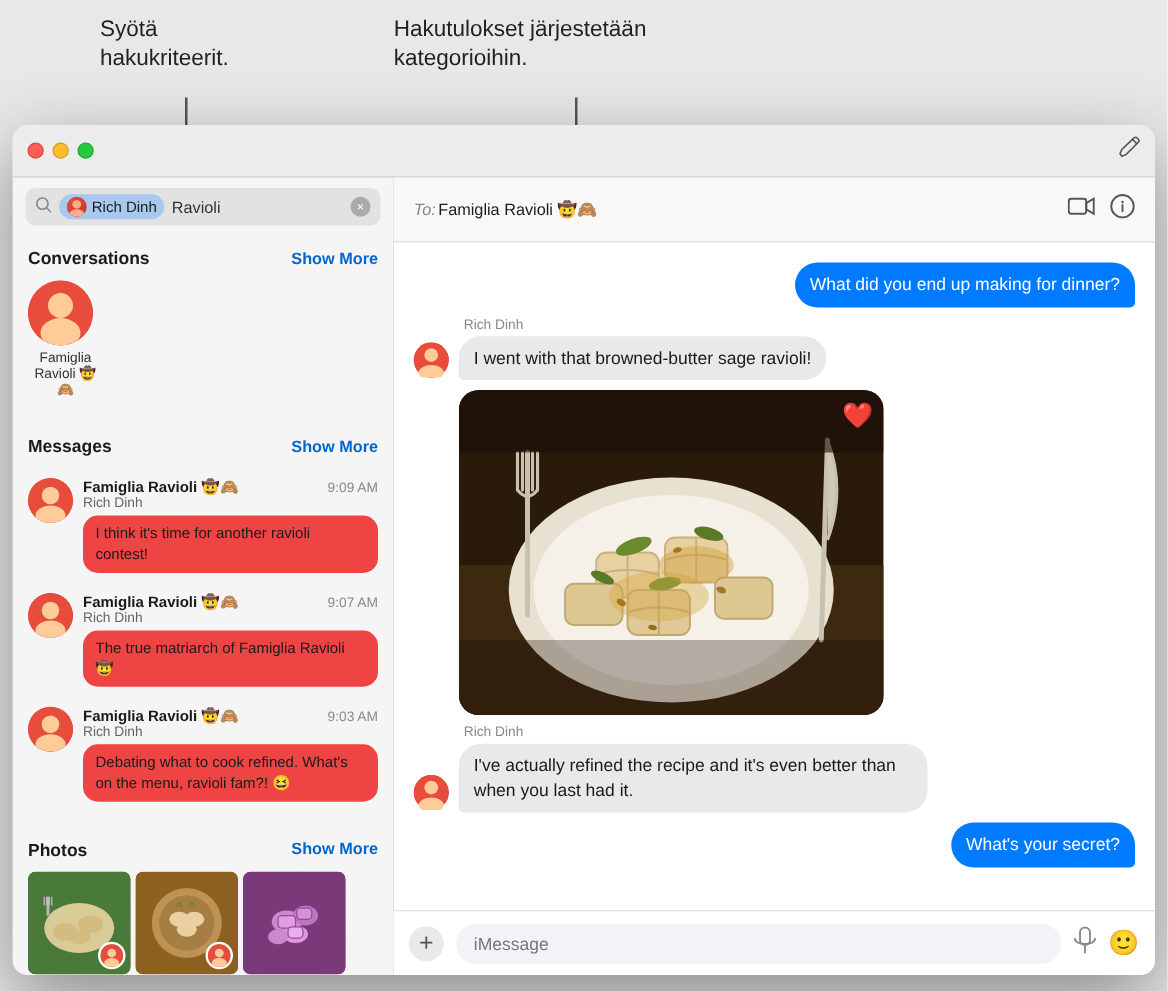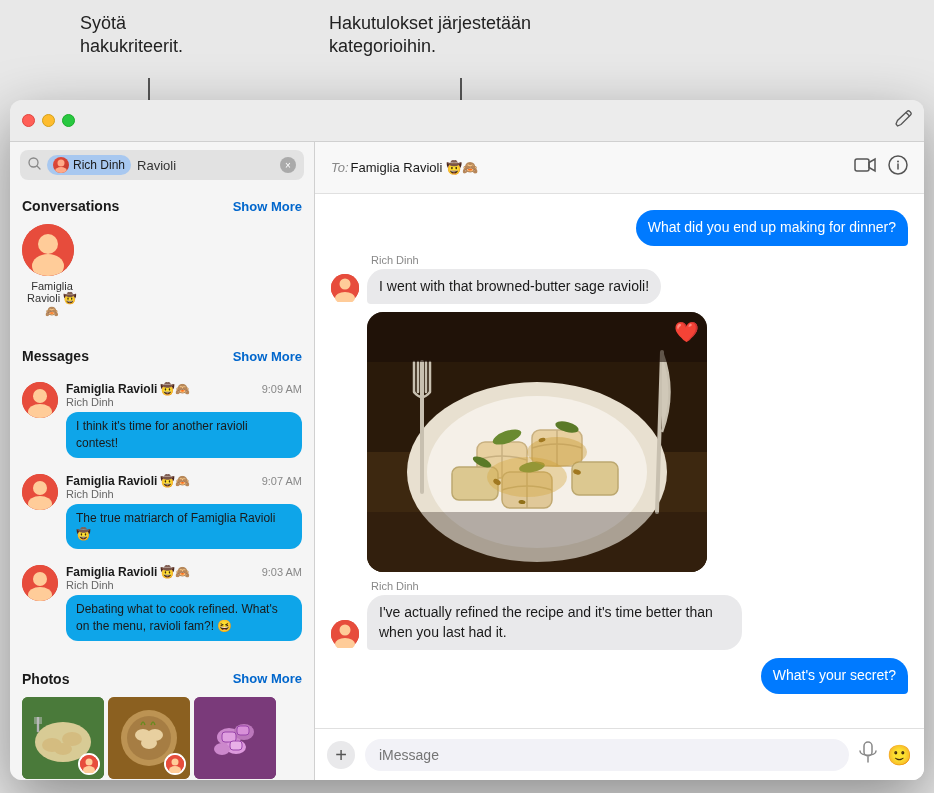--- a/index.html
+++ b/index.html
@@ -247,21 +247,21 @@
     }
     .msg-time {
       font-size: 11px;
       color: #888;
     }
     .msg-sender {
       font-size: 11px;
       color: #666;
     }
     .msg-preview {
-      background: #0ea5e9;
+      background: #ef4444;
       border-radius: 12px;
       padding: 6px 10px;
       margin-top: 4px;
       font-size: 12px;
       color: #1a1a1a;
       line-height: 1.4;
     }
 
     
     .photos-grid {
@@ -468,21 +468,21 @@
       font-size: 20px;
       cursor: pointer;
     }
   </style>
 </head>
 <body>
 
 <div class="annotation annotation-left" style="white-space: pre-line;">Syötä
 hakukriteerit.</div>
 
-<div class="annotation annotation-right" style="white-space: pre-line; margin-left: 14px;">Hakutulokset järjestetään
+<div class="annotation annotation-right" style="white-space: pre-line;">Hakutulokset järjestetään
 kategorioihin.</div>
 
 <div style="position:absolute; top:78px; left:148px; width:2px; height:30px; background:#555;"></div>
 <div style="position:absolute; top:106px; left:142px; width:0; height:0; border-left:6px solid transparent; border-right:6px solid transparent; border-top:8px solid #555;"></div>
 
 <div style="position:absolute; top:78px; left:460px; width:2px; height:30px; background:#555;"></div>
 <div style="position:absolute; top:106px; left:454px; width:0; height:0; border-left:6px solid transparent; border-right:6px solid transparent; border-top:8px solid #555;"></div>
 
 <div class="app-window">
 
@@ -779,21 +779,21 @@
         <div class="msg-row">
           <div class="chat-avatar">
             <svg width="28" height="28" viewBox="0 0 28 28">
               <circle cx="14" cy="14" r="14" fill="#e74c3c"></circle>
               <circle cx="14" cy="10" r="5.5" fill="#ffcc99"></circle>
               <ellipse cx="14" cy="24" rx="10" ry="6" fill="#ffcc99"></ellipse>
             </svg>
           </div>
           <div class="bubble-group">
             <div class="bubble-sender-name">Rich Dinh</div>
-            <div class="bubble incoming">I've actually refined the recipe and it's time better than when you last had it.</div>
+            <div class="bubble incoming">I've actually refined the recipe and it's even better than when you last had it.</div>
           </div>
         </div>
 
         <div class="msg-row outgoing">
           <div class="bubble-group">
             <div class="bubble outgoing">What's your secret?</div>
           </div>
         </div>
 
       </div>

